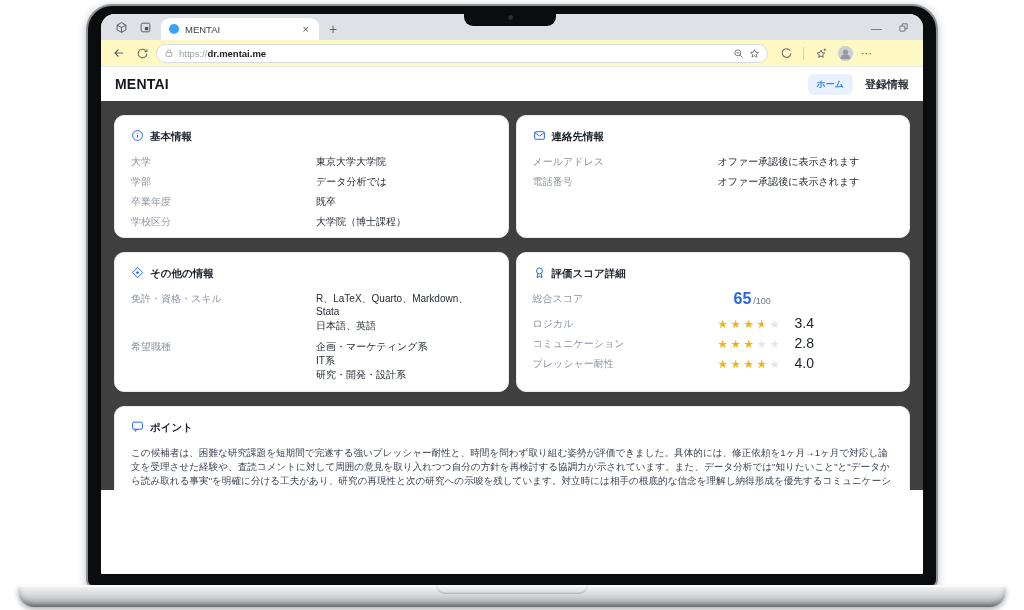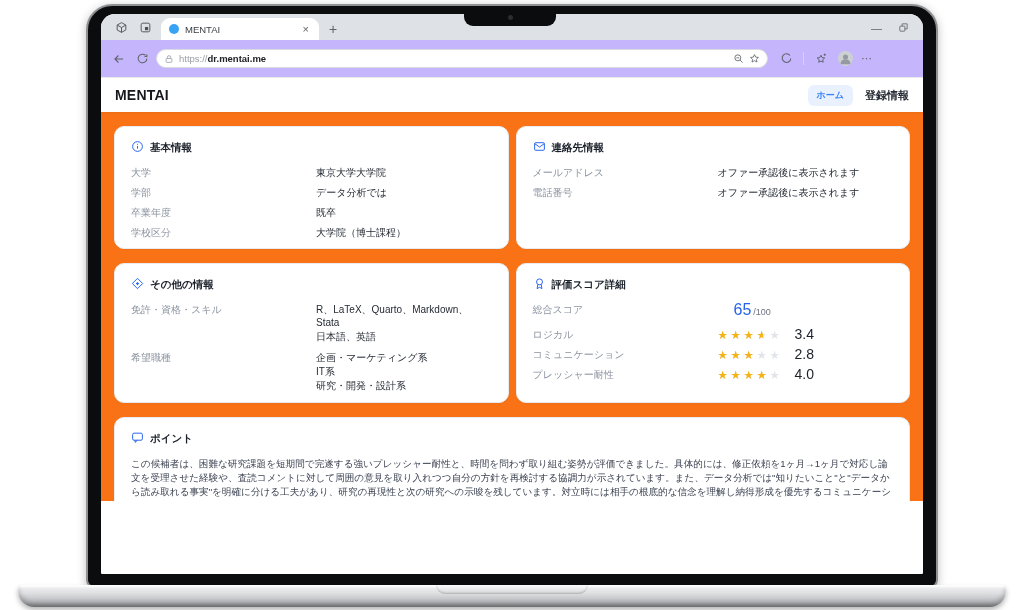--- a/index.html
+++ b/index.html
@@ -39,53 +39,53 @@
   .tabstrip { height:26px; background:#dee1e6; display:flex; align-items:flex-end; padding-left:8px; position:relative; flex:none; }
   .ts-icon { width:24px; height:20px; margin-bottom:3px; display:flex; align-items:center; justify-content:center; color:#4d5155; }
   .tab { width:158px; height:22px; background:#fff; border-radius:9px 9px 0 0; display:flex; align-items:center; padding:0 8px; margin-left:4px; }
   .tab-favicon { width:10px; height:10px; border-radius:50%; background:#38a3f4; flex:none; margin-right:6px; }
   .tab-title { flex:1; font-size:9.5px; color:#3c4043; white-space:nowrap; overflow:hidden; }
   .tab-close { font-size:11px; color:#5f6368; padding:0 2px; }
   .newtab-btn { font-size:14px; color:#5f6368; margin:0 0 4px 10px; line-height:14px; }
   .win-controls { position:absolute; right:14px; top:5px; display:flex; gap:16px; align-items:center; color:#5f6368; }
   .win-min { font-size:11px; }
 
-  .navbar { height:38px; background:#c4b5fd; display:flex; align-items:center; padding:12px 9px; gap:5px; border-bottom:1px solid #ebedef; flex:none; }
+  .navbar { height:27px; background:#fef9c3; display:flex; align-items:center; padding:12px 9px; gap:5px; border-bottom:1px solid #ebedef; flex:none; }
   .nav-icon { display:flex; align-items:center; justify-content:center; width:18px; height:18px; color:#5f6368; }
   .addressbar { height:19px; flex:none; width:612px; border:1px solid #d8dbdf; border-radius:10px; display:flex; align-items:center; padding:0 7px; gap:5px; background:#fff; }
   .url { font-size:9.5px; color:#9aa0a6; flex:1; white-space:nowrap; }
   .url b { color:#202124; font-weight:700; }
   .ab-icon { display:flex; align-items:center; color:#5f6368; }
   .nav-right { display:flex; align-items:center; gap:8px; margin-left:4px; }
   .nav-divider { width:1px; height:13px; background:#d4d7da; }
   .avatar { width:15px; height:15px; border-radius:50%; overflow:hidden; background:#ccd0d4; }
   .menu-dots { font-size:11px; color:#5f6368; letter-spacing:1px; }
 
   
   .page { flex:1; display:flex; flex-direction:column; background:#fff; }
   .site-header { height:34px; flex:none; background:#fff; display:flex; align-items:center; justify-content:space-between; padding:0 14px; box-shadow:0 1px 3px rgba(16,24,40,.07); position:relative; z-index:2; }
   .logo { font-size:14px; font-weight:800; letter-spacing:.2px; color:#15181d; }
   .header-actions { display:flex; align-items:center; gap:12px; }
   .home-btn { background:#e9f1fe; color:#3b82f6; font-size:9px; font-weight:700; padding:4px 9px; border-radius:6px; border:none; cursor:pointer; font-family:inherit; }
   .register-link { font-size:11px; font-weight:700; color:#262c35; text-decoration:none; }
 
-  .content { height:389px; flex:none; background:#f97316; padding:14px 13px 0 13px; overflow:hidden; }
+  .content { height:389px; flex:none; background:#404040; padding:14px 13px 0 13px; overflow:hidden; }
   .page-footer { flex:1; background:#fff; }
   .grid { display:grid; grid-template-columns:1fr 1fr; column-gap:7px; row-gap:14px; margin-bottom:14px; }
   .card { background:#fff; border:1px solid #e8ebef; border-radius:10px; padding:12px 16px 9px 16px; box-shadow:0 1px 2px rgba(16,24,40,.04); }
   .card-head { display:flex; align-items:center; gap:6px; margin-bottom:9px; }
   .card-head svg { flex:none; }
   .card-title { font-size:10.5px; font-weight:700; color:#1b212b; }
   .row { display:flex; align-items:flex-start; margin-bottom:7px; }
   .row:last-child { margin-bottom:0; }
   .label { width:185px; flex:none; font-size:10px; color:#8b93a0; line-height:13px; }
   .value { font-size:10px; color:#262c35; line-height:13px; }
   .value div { margin-bottom:1px; }
 
-  .total-value { font-size:16px; font-weight:400; color:#2563eb; line-height:14px;padding-left:16px; }
+  .total-value { font-size:16px; font-weight:700; color:#2563eb; line-height:14px;padding-left:16px; }
   .total-suffix { font-size:9px; color:#6b7280; margin-left:2px; }
   .rating-wrap { display:flex; align-items:center; }
   .stars { display:inline-flex; }
   .star { position:relative; display:inline-block; width:13px; height:12px; font-size:11.5px; line-height:12px; }
   .star .sb { color:#e1e4e9; }
   .star .sf { position:absolute; left:0; top:0; overflow:hidden; white-space:nowrap; color:#f5b313; }
   .rating-num { font-size:14px; color:#1b212b; margin-left:12px; }
 
   .points-card { margin-bottom:0; }
   .points-text { font-size:9.6px; line-height:14px; color:#3a4150; }

